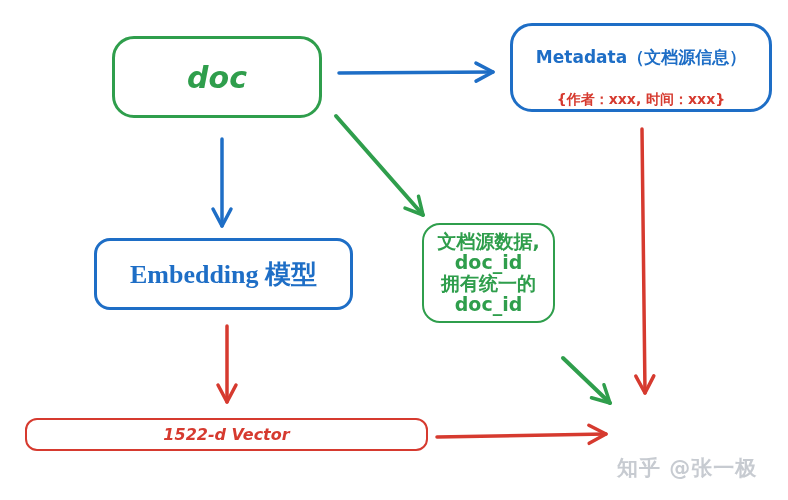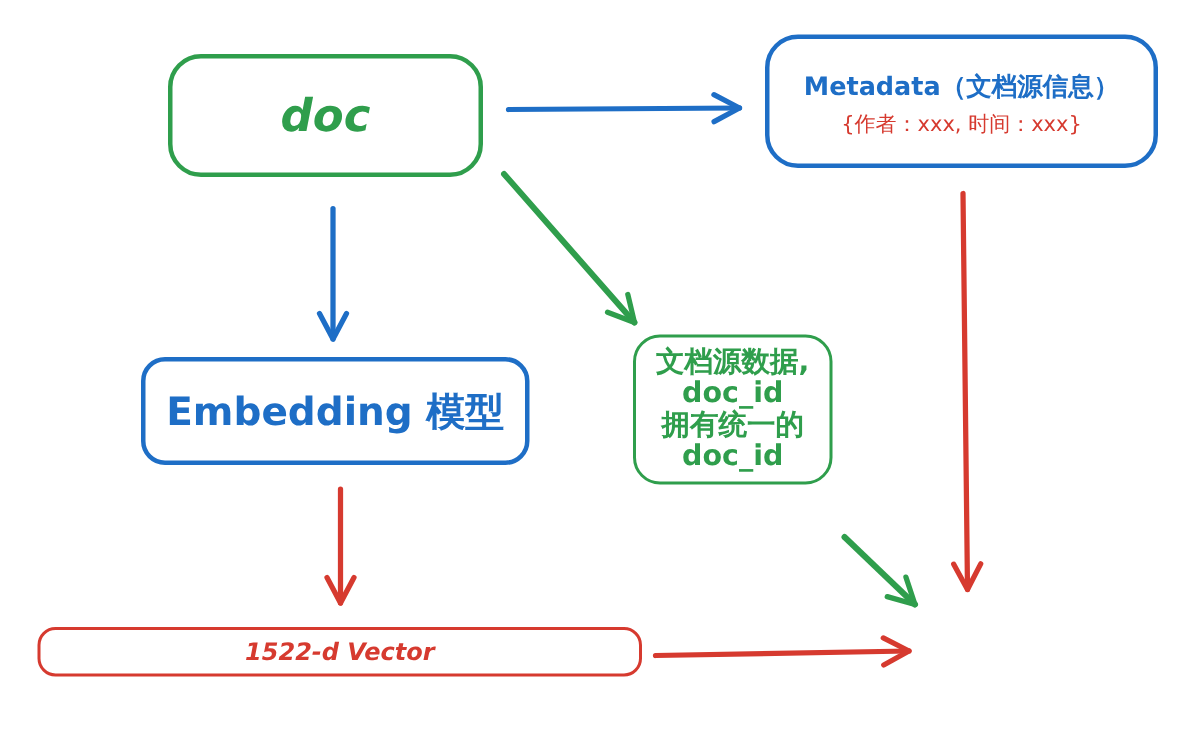--- a/index.html
+++ b/index.html
@@ -14,28 +14,28 @@
     display:flex;align-items:center;justify-content:center;text-align:center;
   }
   .doc-node{
     left:112px;top:36px;width:210px;height:82px;
     border:3px solid var(--green);border-radius:22px;
     color:var(--green);font-size:30px;font-weight:600;font-style:italic;
   }
   .metadata-node{
     left:510px;top:23px;width:262px;height:89px;
     border:3px solid var(--blue);border-radius:22px;
-    flex-direction:column;gap:5px;padding-top:2px;
+    flex-direction:column;gap:5px;padding-top:20px;justify-content:space-between;
   }
   .metadata-title{color:var(--blue);font-size:17px;font-weight:600;white-space:nowrap;}
-  .metadata-detail{color:var(--red);font-size:14px;font-weight:400;white-space:nowrap;}
+  .metadata-detail{color:var(--red);font-size:14px;font-weight:700;white-space:nowrap;}
   .embedding-node{
     left:94px;top:238px;width:259px;height:72px;
     border:3px solid var(--blue);border-radius:16px;
-    color:var(--blue);font-size:26px;font-weight:600;white-space:nowrap;
+    color:var(--blue);font-size:26px;font-weight:600;white-space:nowrap;font-family:Liberation Serif, serif;
   }
   .note-node{
     left:422px;top:223px;width:133px;height:100px;
     border:2.5px solid var(--green);border-radius:18px;
     color:var(--green);font-size:19px;font-weight:600;
     flex-direction:column;line-height:21px;
   }
   .note-node span{white-space:nowrap;}
   .vector-node{
     left:25px;top:418px;width:403px;height:33px;
@@ -98,14 +98,15 @@
     <span>doc_id</span>
     <span>拥有统一的</span>
     <span>doc_id</span>
   </div>
 
   <div class="node vector-node">
     <span>1522-d Vector</span>
   </div>
 
 
+  <div class="watermark">知乎 @张一极</div>
 
 </div>
 
 </body></html>

